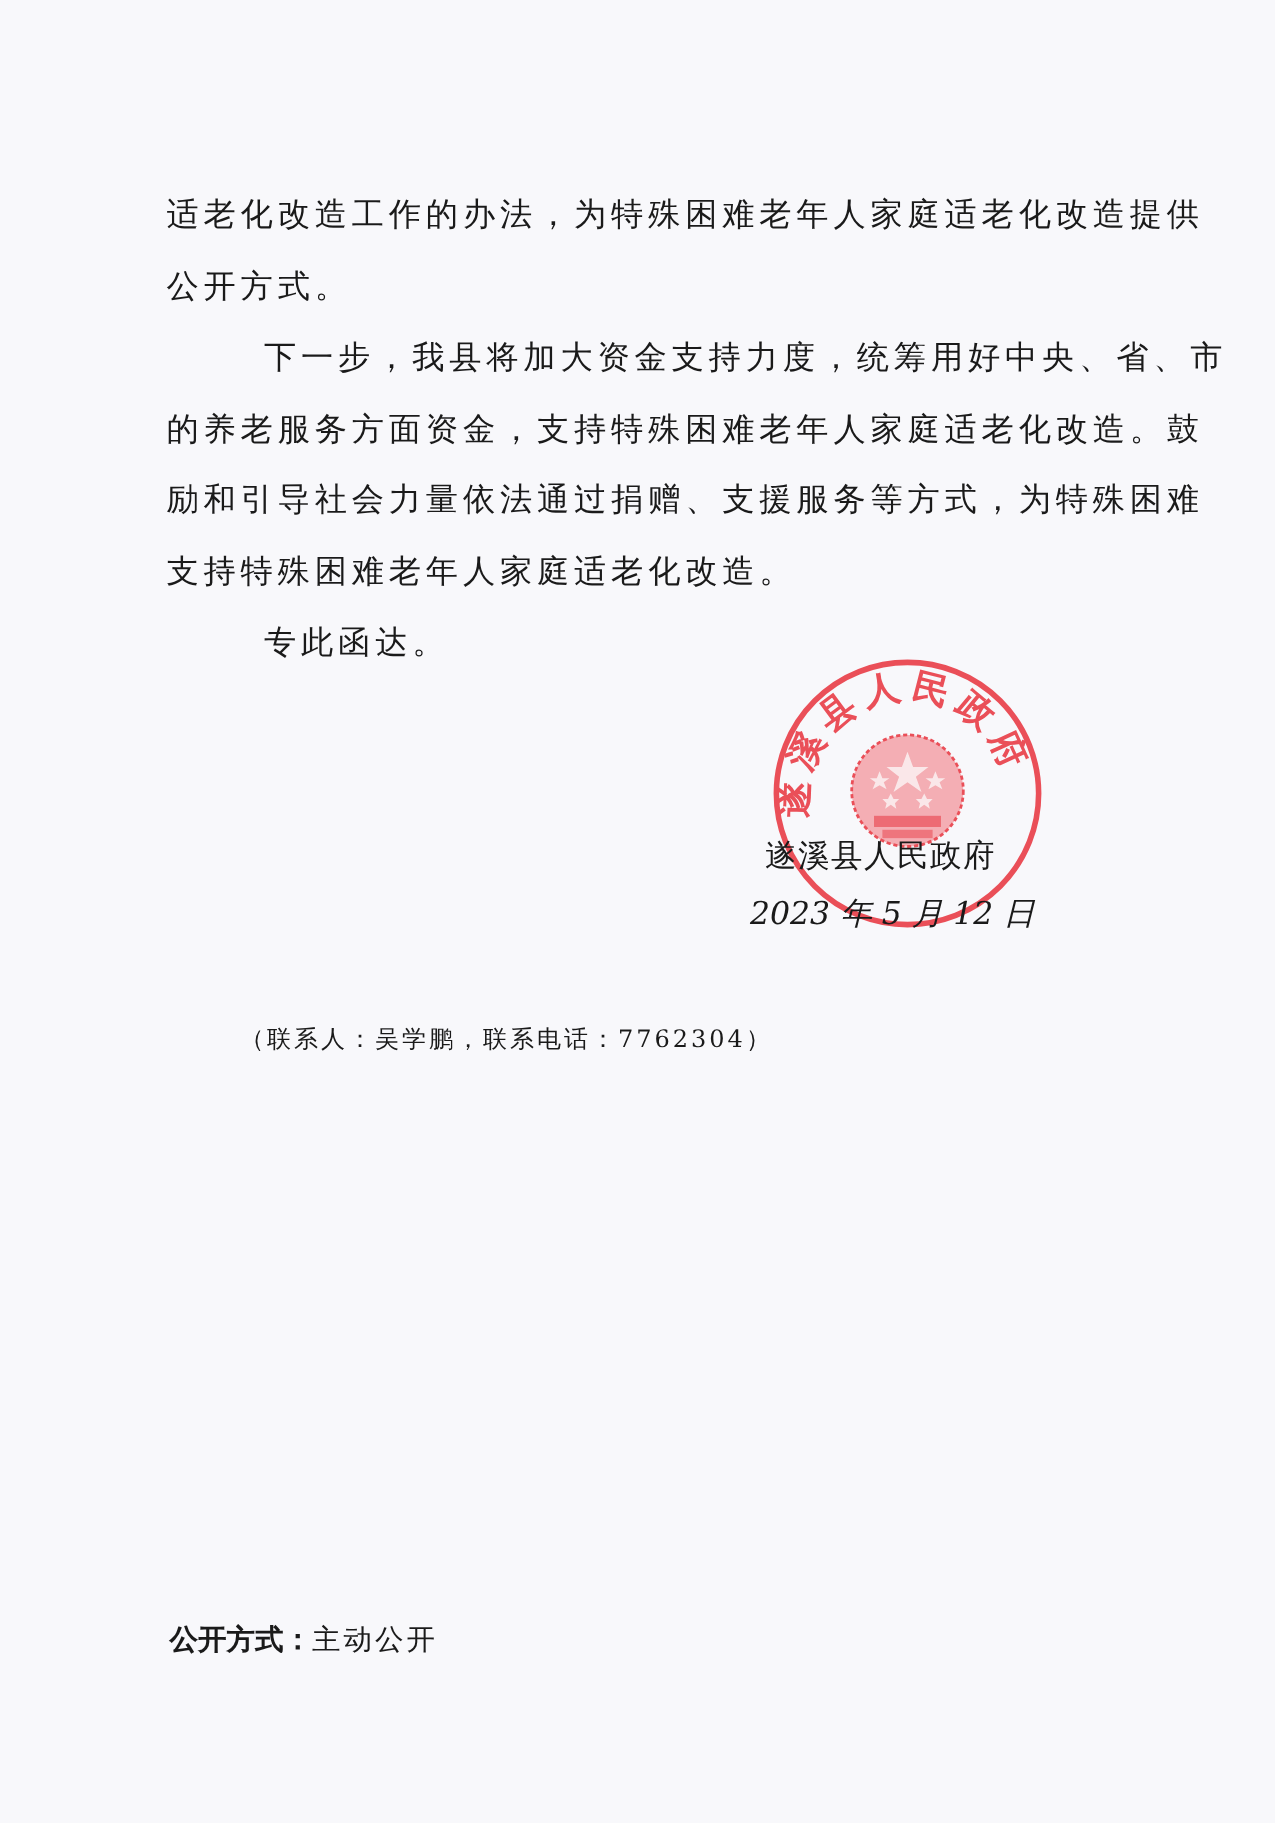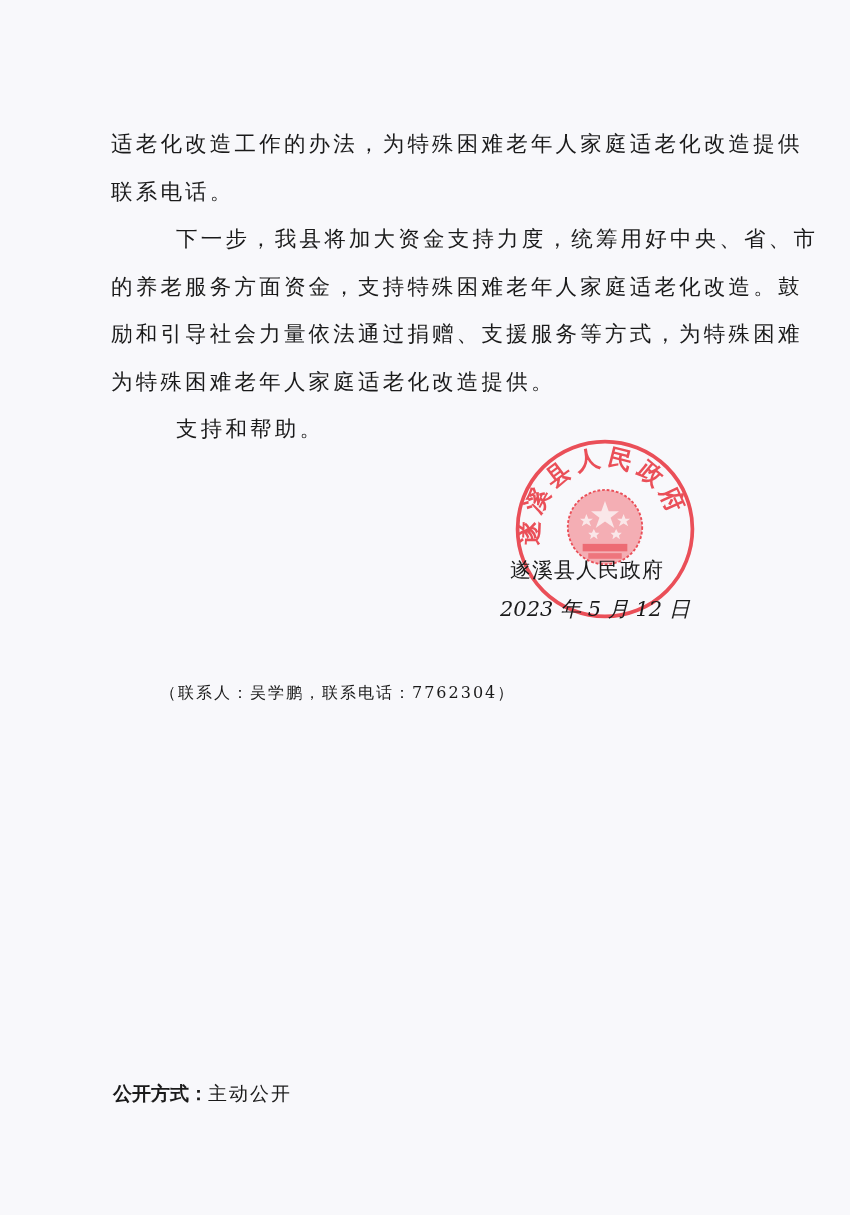--- a/index.html
+++ b/index.html
@@ -65,26 +65,26 @@
       z-index: 2;
       opacity: 0.85;
     }
   </style>
 </head>
 <body>
 
 <div class="page">
 
   <div class="line" style="top:129px;">适老化改造工作的办法，为特殊困难老年人家庭适老化改造提供</div>
-  <div class="line" style="top:177px;">联系电话。</div>
+  <div class="line" style="top:177px;">公开方式。</div>
   <div class="line indent" style="top:224px;">下一步，我县将加大资金支持力度，统筹用好中央、省、市</div>
   <div class="line" style="top:272px;">的养老服务方面资金，支持特殊困难老年人家庭适老化改造。鼓</div>
   <div class="line" style="top:319px;">励和引导社会力量依法通过捐赠、支援服务等方式，为特殊困难</div>
-  <div class="line" style="top:367px;">为特殊困难老年人家庭适老化改造提供。</div>
-  <div class="line indent" style="top:414px;">支持和帮助。</div>
+  <div class="line" style="top:367px;">支持特殊困难老年人家庭适老化改造。</div>
+  <div class="line indent" style="top:414px;">专此函达。</div>
 
   <svg class="seal" viewBox="0 0 200 200" xmlns="http://www.w3.org/2000/svg">
     <defs>
       <path id="sealArc" d="M 32 128 A 72 72 0 1 1 168 128" fill="none"></path>
     </defs>
     <circle cx="100" cy="100" r="94" fill="none" stroke="#e8323c" stroke-width="4"></circle>
     <text fill="#e8323c" font-size="26" font-family="DejaVu Serif, serif" font-weight="bold" letter-spacing="6">
       <textPath href="#sealArc" startOffset="4%">遂溪县人民政府</textPath>
     </text>
 

